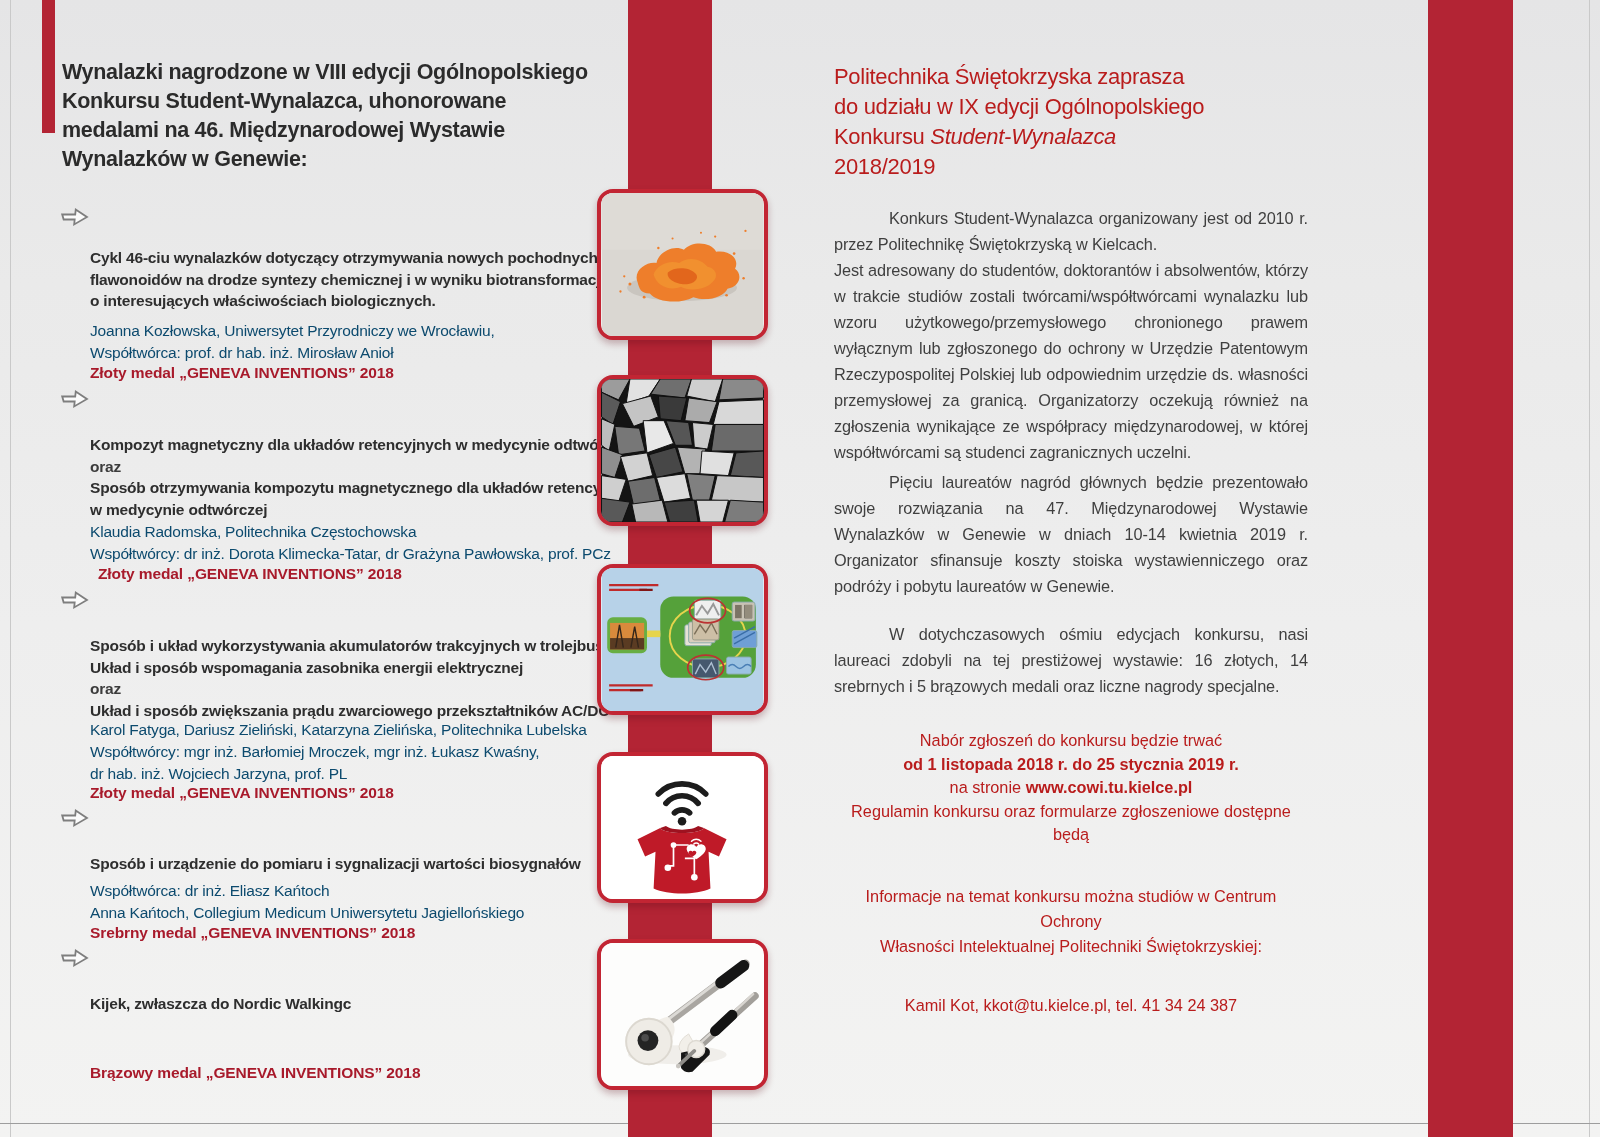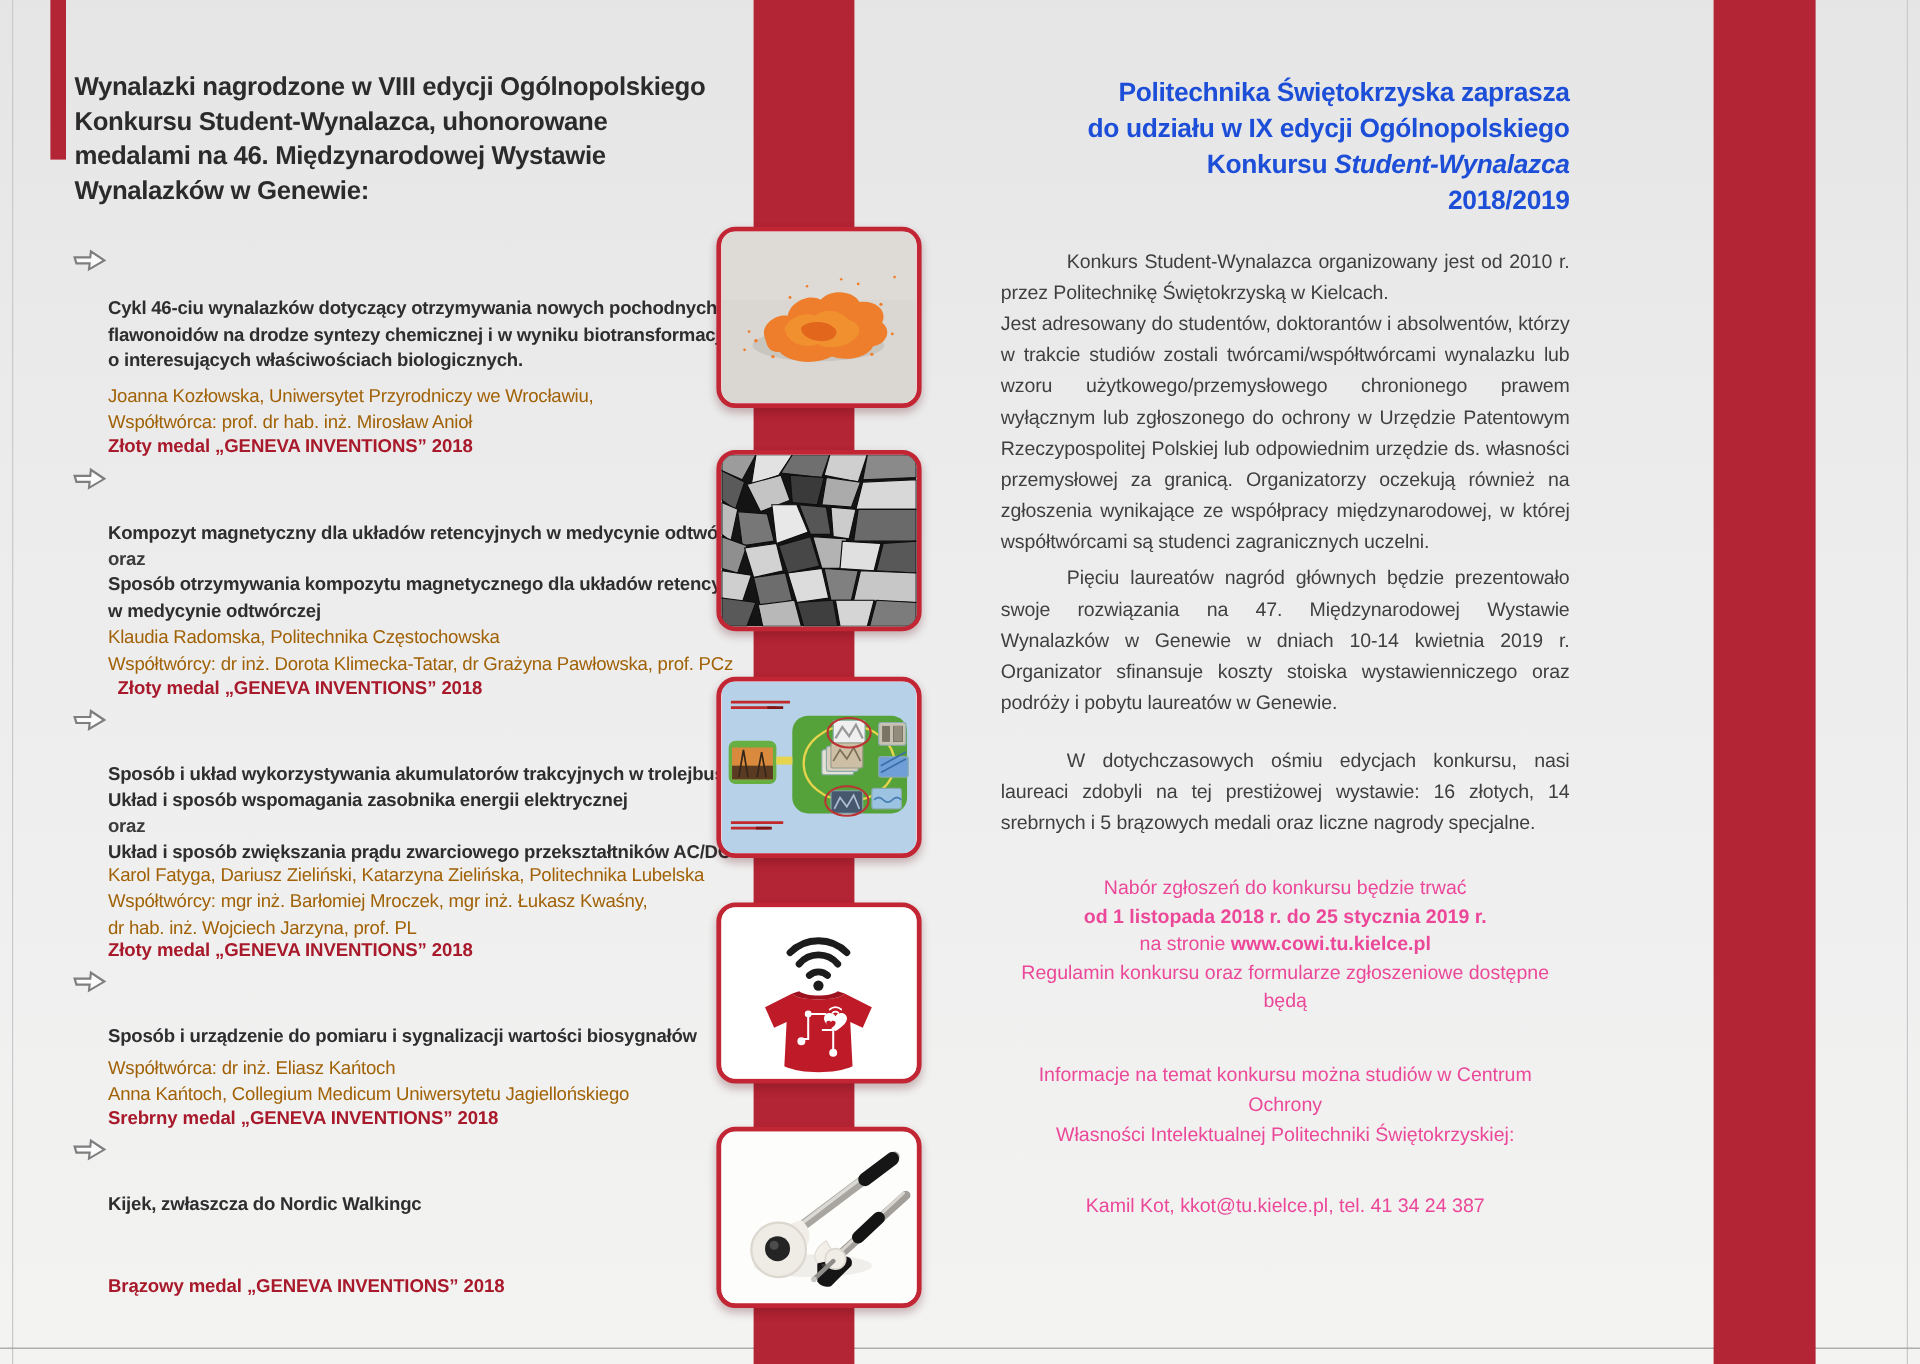--- a/index.html
+++ b/index.html
@@ -16,38 +16,38 @@
   .corner-mark{left:42px;top:0;width:13px;height:133px;}
   .edge-v{width:1px;top:0;height:1137px;background:#c9c9c9;}
   .edge-h{left:0;top:1123px;width:1600px;height:1px;background:#9d9d9d;}
 
   
   .lhead{left:62px;top:58px;font-size:21.5px;font-weight:bold;color:#2b2b2b;
          letter-spacing:-0.3px;line-height:29px;white-space:nowrap;}
   .item-title{font-size:15.5px;font-weight:bold;color:#2e2e2e;letter-spacing:-0.2px;
               line-height:21.5px;white-space:nowrap;}
   .item-oraz{font-size:15.5px;color:#3c3c3c;line-height:21.5px;}
-  .item-auth{font-size:15.5px;color:#a16207;letter-spacing:-0.2px;line-height:22px;white-space:nowrap;}
+  .item-auth{font-size:15.5px;color:#0c4a6e;letter-spacing:-0.2px;line-height:22px;white-space:nowrap;}
   .medal{font-size:15.5px;font-weight:bold;color:#a81a2b;letter-spacing:-0.1px;white-space:nowrap;}
   .arrow{left:60px;width:30px;height:20px;}
   .ltxt{left:90px;margin-top:47px;}
 
   
   .card{left:597px;width:171px;height:151px;background:#fff;border:4px solid #c22533;
         border-radius:16px;box-sizing:border-box;overflow:hidden;
         box-shadow:0 4px 7px rgba(90,10,20,.28);}
   .card svg{display:block;width:100%;height:100%;}
 
   
   .rcol{left:834px;width:474px;color:#3d3d3d;}
-  .rhead{top:62px;text-align:right;font-size:22px;font-weight:bold;color:#1d4ed8;
+  .rhead{top:62px;text-align:left;font-size:22px;font-weight:normal;color:#b91c1c;
          letter-spacing:-0.3px;line-height:30px;}
   .rpara{font-size:16.3px;line-height:26px;text-align:justify;letter-spacing:-0.1px;color:#3f3f3f;}
   .ind{text-indent:55px;}
-  .rcenter{text-align:center;font-size:16.3px;line-height:23.5px;color:#ec4899;}
+  .rcenter{text-align:center;font-size:16.3px;line-height:23.5px;color:#b91c1c;}
   .b{font-weight:bold;}
   .it{font-style:italic;}
 </style>
 </head>
 <body>
 
 <div class="page">
 
   <div class="abs edge-v" style="left:10px"></div>
   <div class="abs edge-v" style="left:1589px"></div>

